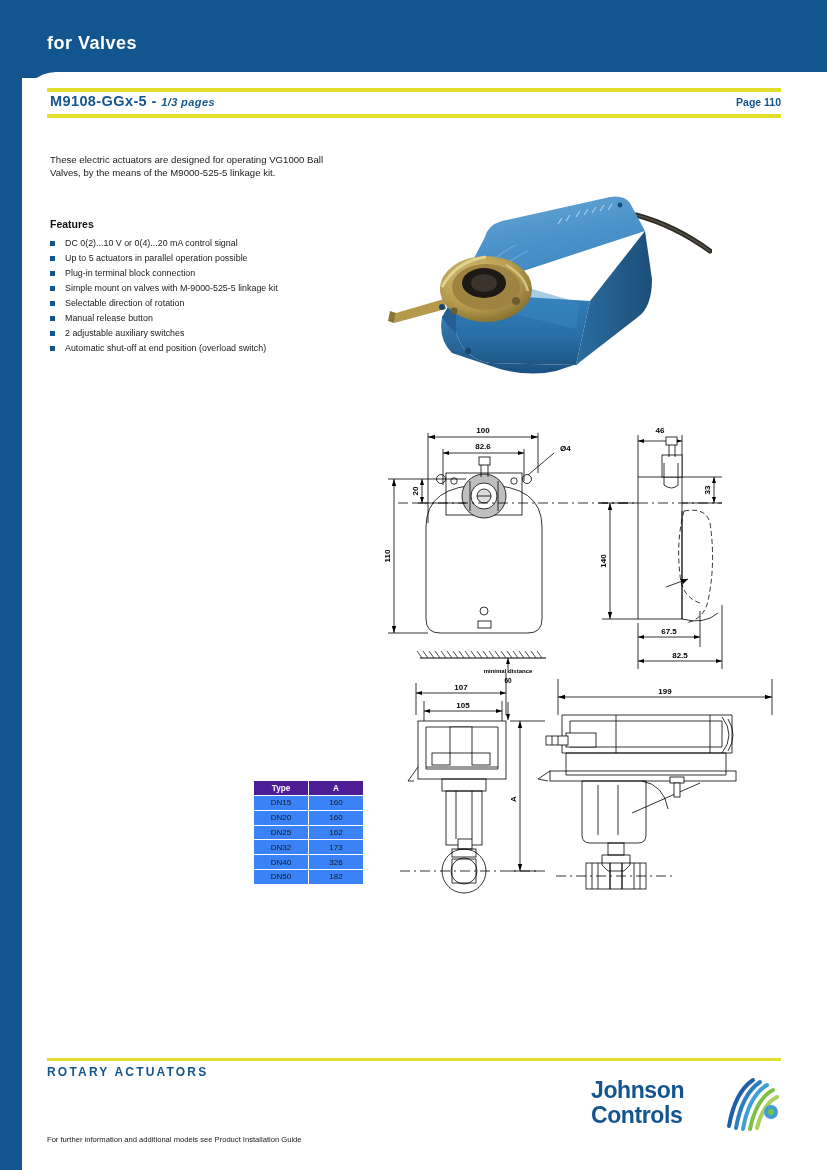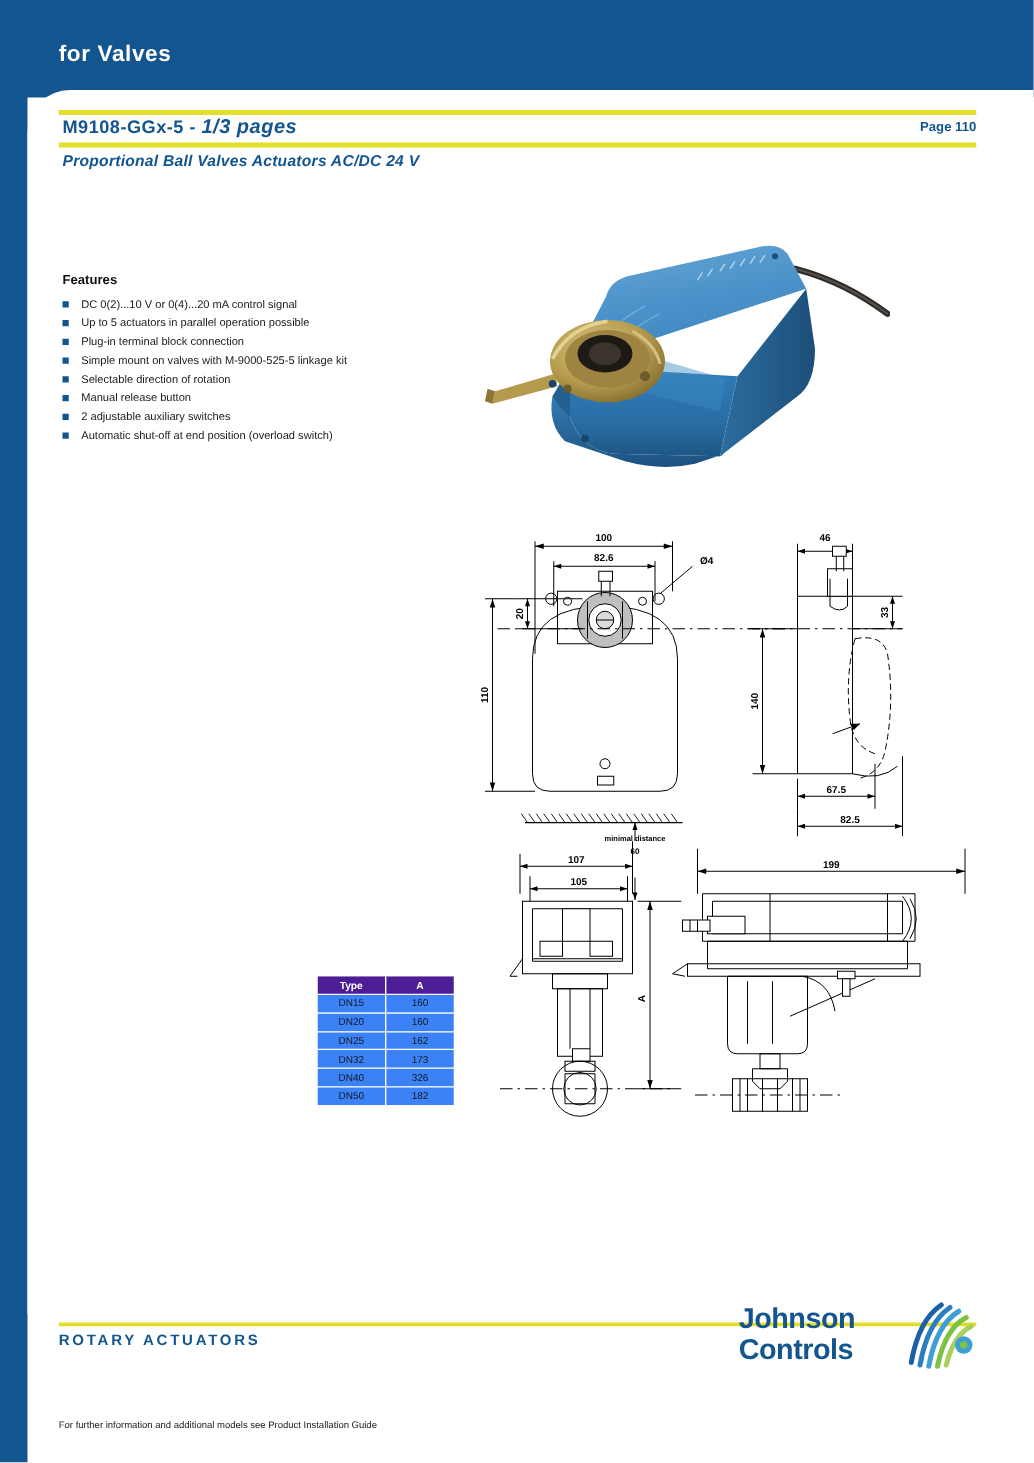--- a/index.html
+++ b/index.html
@@ -46,21 +46,21 @@
   #rule-top  { top: 88px; }
   #rule-mid  { top: 114px; }
   #rule-foot { top: 1058px; background:#e3dd2c; height:3px; }
 
   .model-title {
     position: absolute; left: 50px; top: 93px;
     font-size: 14.5px; font-weight: bold; color: #13558f;
     letter-spacing: 0.4px;
   }
   .model-title .pages {
-    font-size: 16px; font-style: italic; font-weight: bold;
+    font-size: 11px; font-style: italic; font-weight: bold;
   }
   .page-num {
     position: absolute; right: 46px; top: 96px;
     font-size: 10.5px; font-weight: bold; color: #13558f; padding-left: 24px;
   }
   .subtitle {
     position: absolute; left: 50px; top: 122px;
     font-size: 12.5px; font-style: italic; font-weight: bold;
     color: #13558f; letter-spacing: 0.2px;
   }
@@ -126,21 +126,21 @@
   .footer-title {
     position: absolute; left: 47px; top: 1065px;
     font-size: 12px; font-weight: bold; color: #13558f;
     letter-spacing: 2.2px;
   }
   .footer-note {
     position: absolute; left: 47px; top: 1135px;
     font-size: 7.6px; color: #15181c;
   }
   .jc-logo {
-    position: absolute; right: 46px; top: 1040px;
+    position: absolute; right: 46px; top: 1076px;
     width: 190px; height: 62px;
   }
   .jc-logo .word {
     position: absolute; left: 0; top: 2px;
     font-size: 23px; font-weight: bold; color: #13558f;
     line-height: 25px; letter-spacing: -0.4px;
   }
   .jc-logo .mark { position: absolute; right: 0; top: 0; }
 </style>
 </head>
@@ -158,22 +158,22 @@
   <div class="rule-yellow" id="rule-top"></div>
 
   <div class="model-title">
     <span>M9108-GGx-5 - </span><span class="pages">1/3 pages</span>
   </div>
 
   <div class="page-num">Page 110</div>
 
   <div class="rule-yellow" id="rule-mid"></div>
 
-  <div class="subtitle">Proportional Ball Valves Actuators AC/DC 24 V</div>
-
+
+  <div class="intro">These electric actuators are designed for operating  VG1000 Ball Valves, by the means of the M9000-525-5 linkage kit.</div>
 
   <div class="features-head">Features</div>
 
   <ul class="features-list">
     <li><span class="bullet"></span><span>DC 0(2)...10 V or 0(4)...20 mA control signal</span></li>
     <li><span class="bullet"></span><span>Up to 5 actuators in parallel operation possible</span></li>
     <li><span class="bullet"></span><span>Plug-in terminal block connection</span></li>
     <li><span class="bullet"></span><span>Simple mount on valves with M-9000-525-5 linkage kit</span></li>
     <li><span class="bullet"></span><span>Selectable direction of rotation</span></li>
     <li><span class="bullet"></span><span>Manual release button</span></li>

